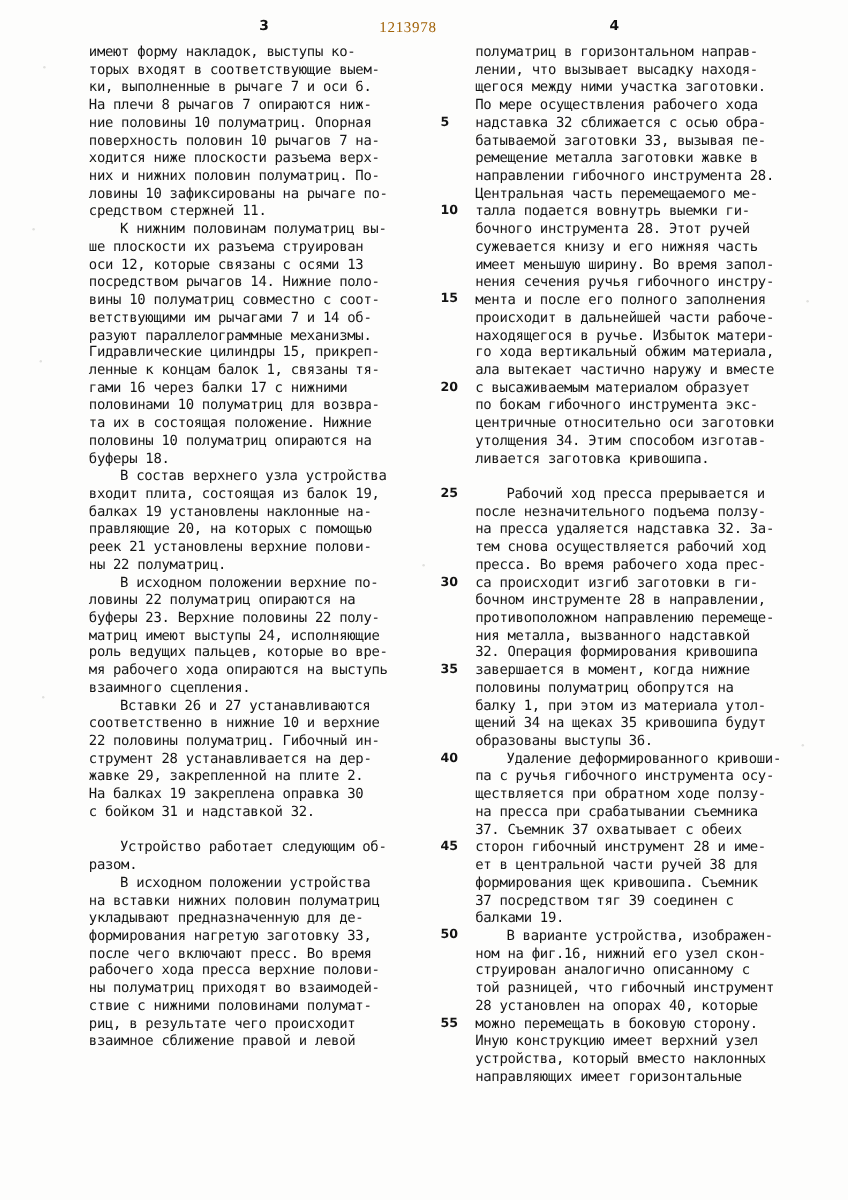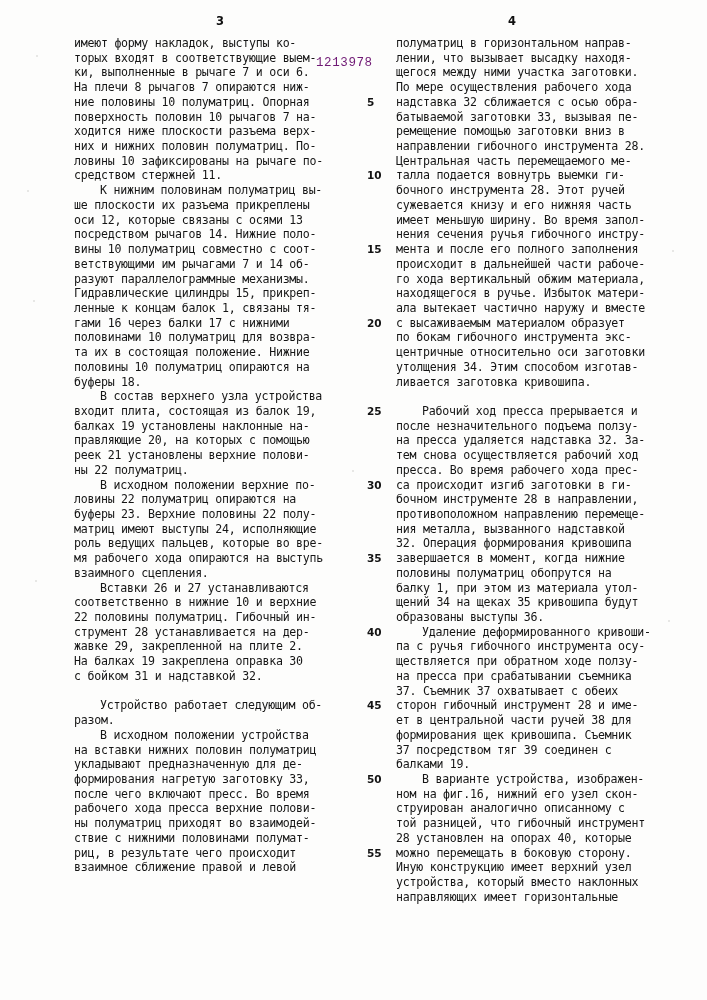--- a/index.html
+++ b/index.html
@@ -32,26 +32,25 @@
     font-weight: bold;
     color: #101010;
     letter-spacing: 0px;
   }
   .hdr-left  { left: 216px; top: 0px; }
   .hdr-right { left: 508px; top: 0px; }
   .hdr-center {
     position: absolute;
     left: 316px;
     top: 2px;
-    font-family: Liberation Mono, monospace;
+    font-family: Liberation Serif, serif;
     font-size: 12.5px;
     font-weight: normal;
     letter-spacing: 0.6px;
-    color: #701a75;
-    margin-top: 40px;
+    color: #a16207;
   }
 
   
   .col {
     position: absolute;
     top: 36px;
     margin-left: 13px;
   }
   .col-left  { left: 61px;  width: 290px; }
   .col-right { left: 383px; width: 290px; }
@@ -114,21 +113,21 @@
       <div class="line"><span>торых входят в соответствующие выем-</span></div>
       <div class="line"><span>ки, выполненные в рычаге 7 и оси 6.</span></div>
       <div class="line"><span>На плечи 8 рычагов 7 опираются ниж-</span></div>
       <div class="line"><span>ние половины 10 полуматриц. Опорная</span></div>
       <div class="line"><span>поверхность половин 10 рычагов 7 на-</span></div>
       <div class="line"><span>ходится ниже плоскости разъема верх-</span></div>
       <div class="line"><span>них и нижних половин полуматриц. По-</span></div>
       <div class="line"><span>ловины 10 зафиксированы на рычаге по-</span></div>
       <div class="line"><span>средством стержней 11.</span></div>
       <div class="line indent"><span>К нижним половинам полуматриц вы-</span></div>
-      <div class="line"><span>ше плоскости их разъема прикреплены</span></div>
+      <div class="line"><span>ше плоскости их разъема струирован</span></div>
       <div class="line"><span>оси 12, которые связаны с осями 13</span></div>
       <div class="line"><span>посредством рычагов 14. Нижние поло-</span></div>
       <div class="line"><span>вины 10 полуматриц совместно с соот-</span></div>
       <div class="line"><span>ветствующими им рычагами 7 и 14 об-</span></div>
       <div class="line"><span>разуют параллелограммные механизмы.</span></div>
       <div class="line"><span>Гидравлические цилиндры 15, прикреп-</span></div>
       <div class="line"><span>ленные к концам балок 1, связаны тя-</span></div>
       <div class="line"><span>гами 16 через балки 17 с нижними</span></div>
       <div class="line"><span>половинами 10 полуматриц для возвра-</span></div>
       <div class="line"><span>та их в состоящая положение. Нижние</span></div>
@@ -169,32 +168,32 @@
       <div class="line"><span>взаимное сближение правой и левой</span></div>
     </div>
 
   <div class="col col-right" id="col-right">
       <div class="line"><span>полуматриц в горизонтальном направ-</span></div>
       <div class="line"><span>лении, что вызывает высадку находя-</span></div>
       <div class="line"><span>щегося между ними участка заготовки.</span></div>
       <div class="line"><span>По мере осуществления рабочего хода</span></div>
       <div class="line"><span class="lnum">5</span><span>надставка 32 сближается с осью обра-</span></div>
       <div class="line"><span>батываемой заготовки 33, вызывая пе-</span></div>
-      <div class="line"><span>ремещение помощью заготовки вниз в</span></div>
+      <div class="line"><span>ремещение металла заготовки жавке в</span></div>
       <div class="line"><span>направлении гибочного инструмента 28.</span></div>
       <div class="line"><span>Центральная часть перемещаемого ме-</span></div>
       <div class="line"><span class="lnum">10</span><span>талла подается вовнутрь выемки ги-</span></div>
       <div class="line"><span>бочного инструмента 28. Этот ручей</span></div>
       <div class="line"><span>сужевается книзу и его нижняя часть</span></div>
       <div class="line"><span>имеет меньшую ширину. Во время запол-</span></div>
       <div class="line"><span>нения сечения ручья гибочного инстру-</span></div>
       <div class="line"><span class="lnum">15</span><span>мента и после его полного заполнения</span></div>
       <div class="line"><span>происходит в дальнейшей части рабоче-</span></div>
+      <div class="line"><span>находящегося в ручье. Избыток матери-</span></div>
       <div class="line"><span>го хода вертикальный обжим материала,</span></div>
-      <div class="line"><span>находящегося в ручье. Избыток матери-</span></div>
       <div class="line"><span>ала вытекает частично наружу и вместе</span></div>
       <div class="line"><span class="lnum">20</span><span>с высаживаемым материалом образует</span></div>
       <div class="line"><span>по бокам гибочного инструмента экс-</span></div>
       <div class="line"><span>центричные относительно оси заготовки</span></div>
       <div class="line"><span>утолщения 34. Этим способом изготав-</span></div>
       <div class="line"><span>ливается заготовка кривошипа.</span></div>
       <div class="line blank"><span></span></div>
       <div class="line indent"><span class="lnum">25</span><span>Рабочий ход пресса прерывается и</span></div>
       <div class="line"><span>после незначительного подъема ползу-</span></div>
       <div class="line"><span>на пресса удаляется надставка 32. За-</span></div>

